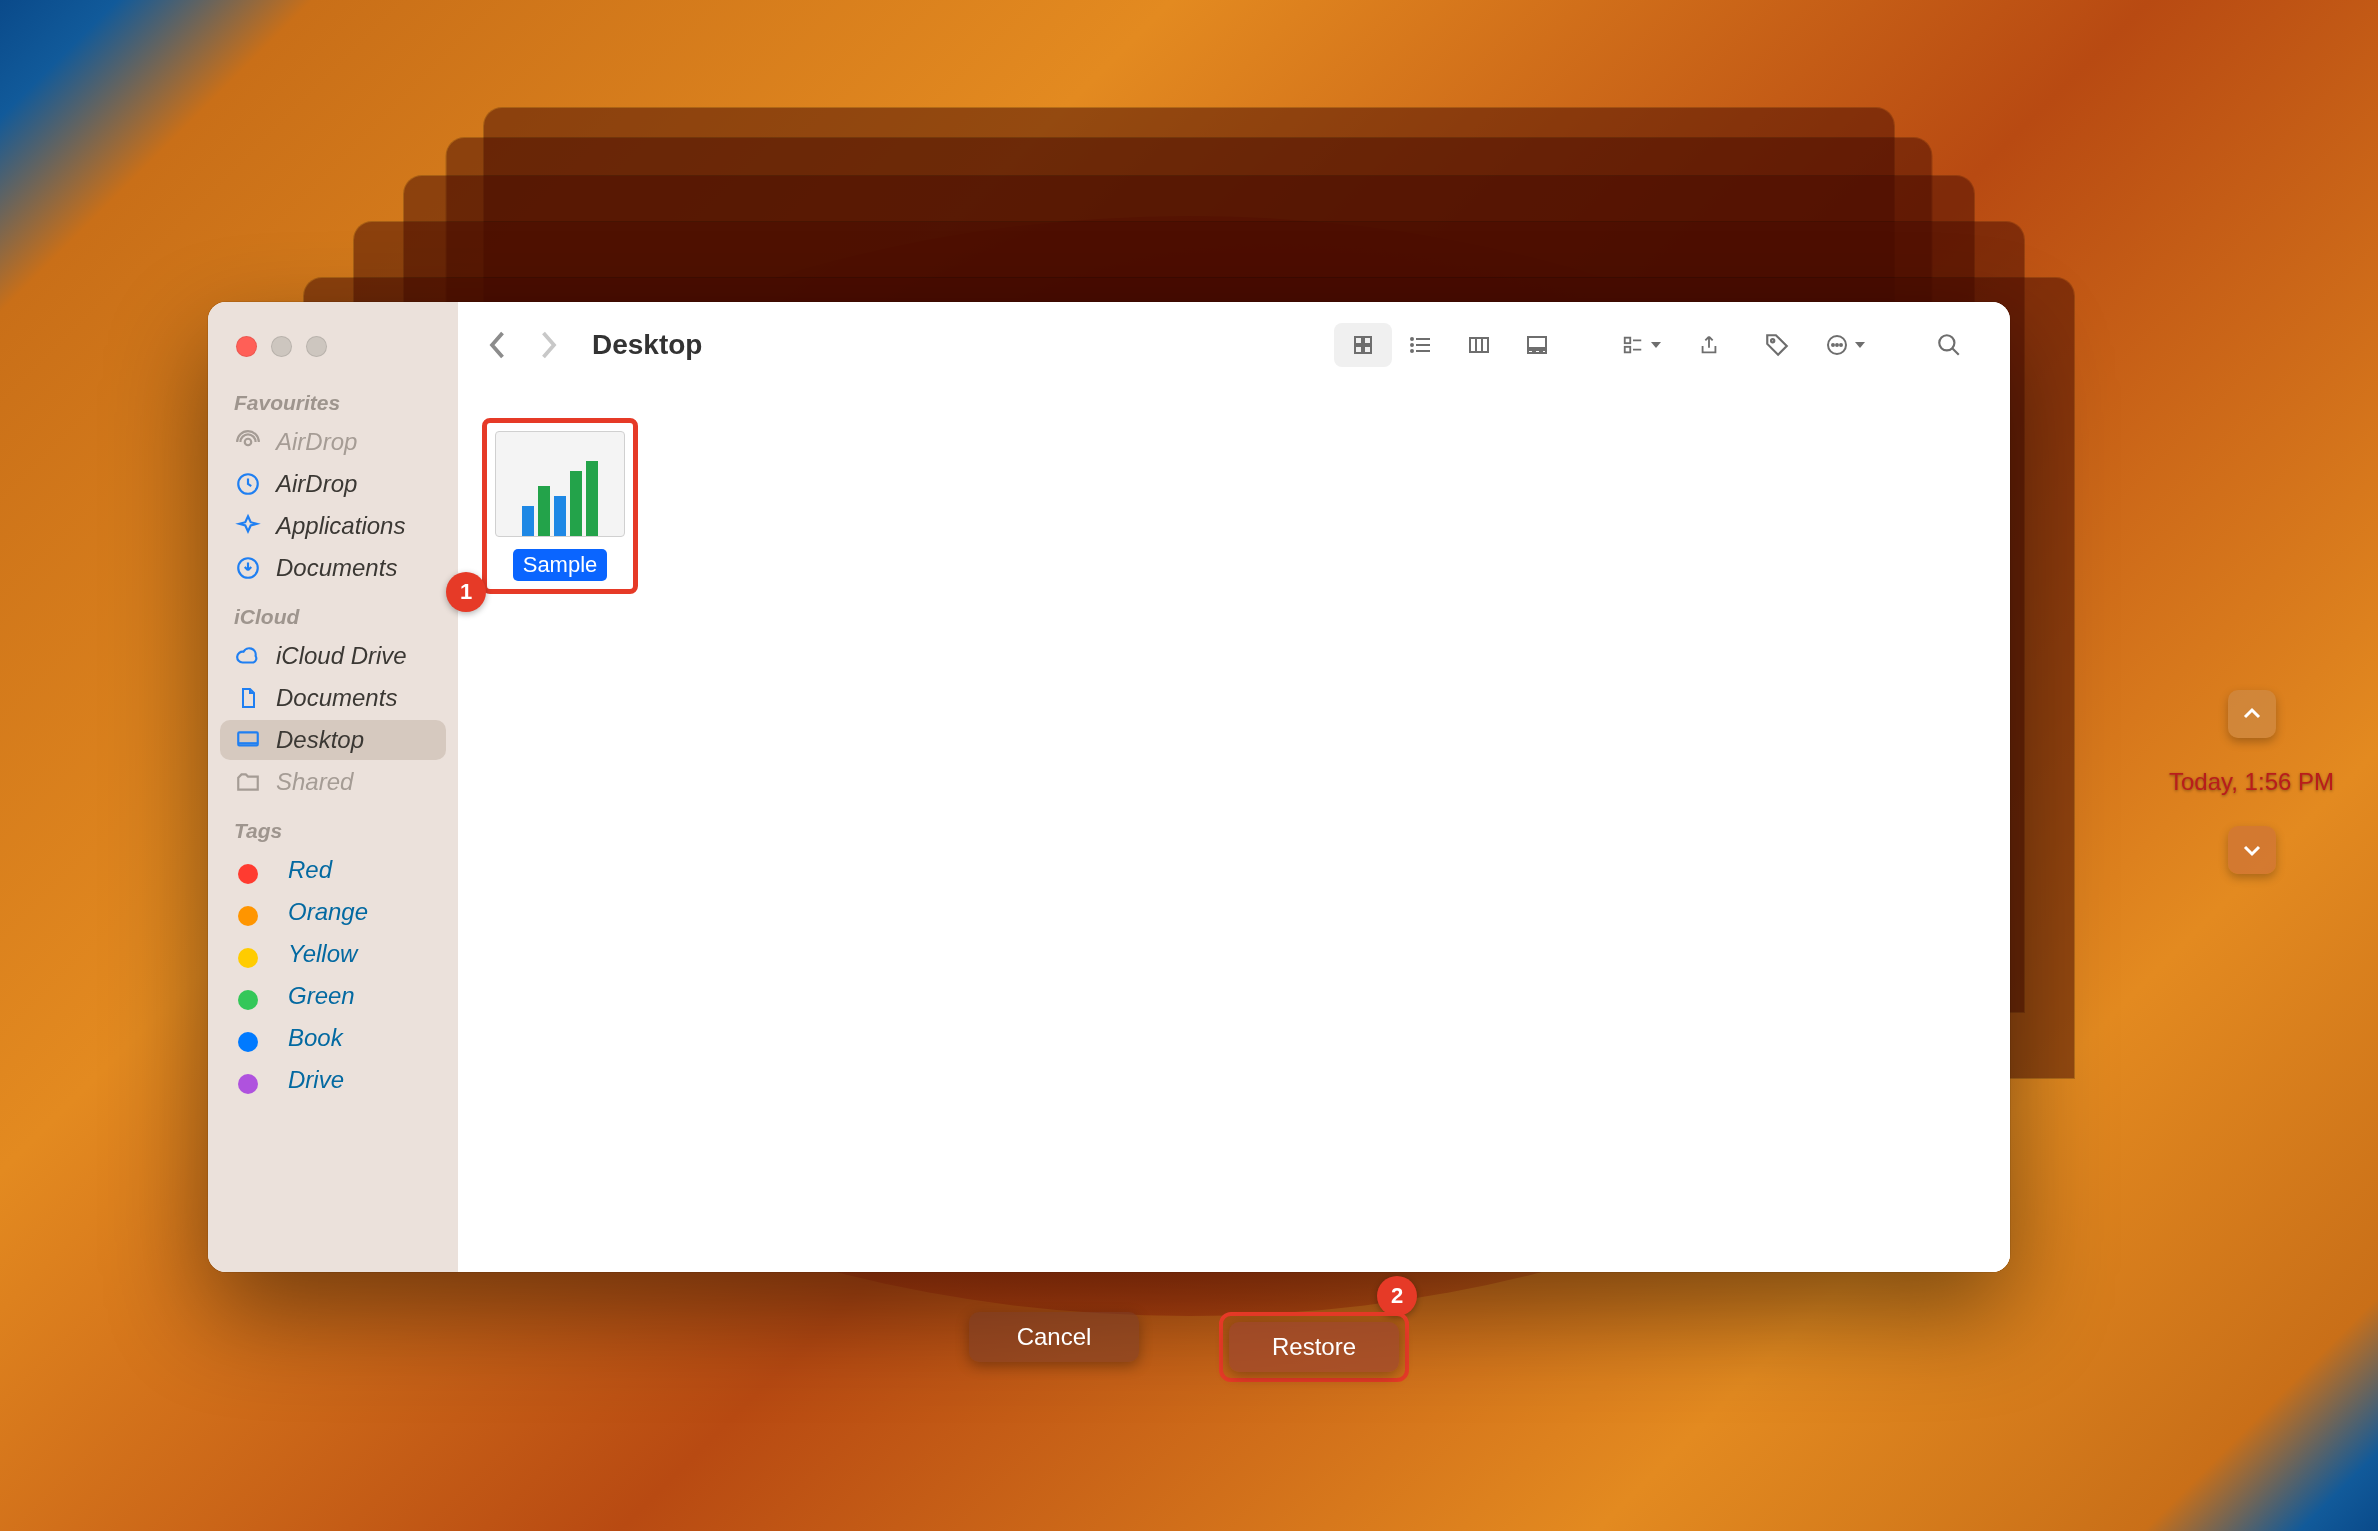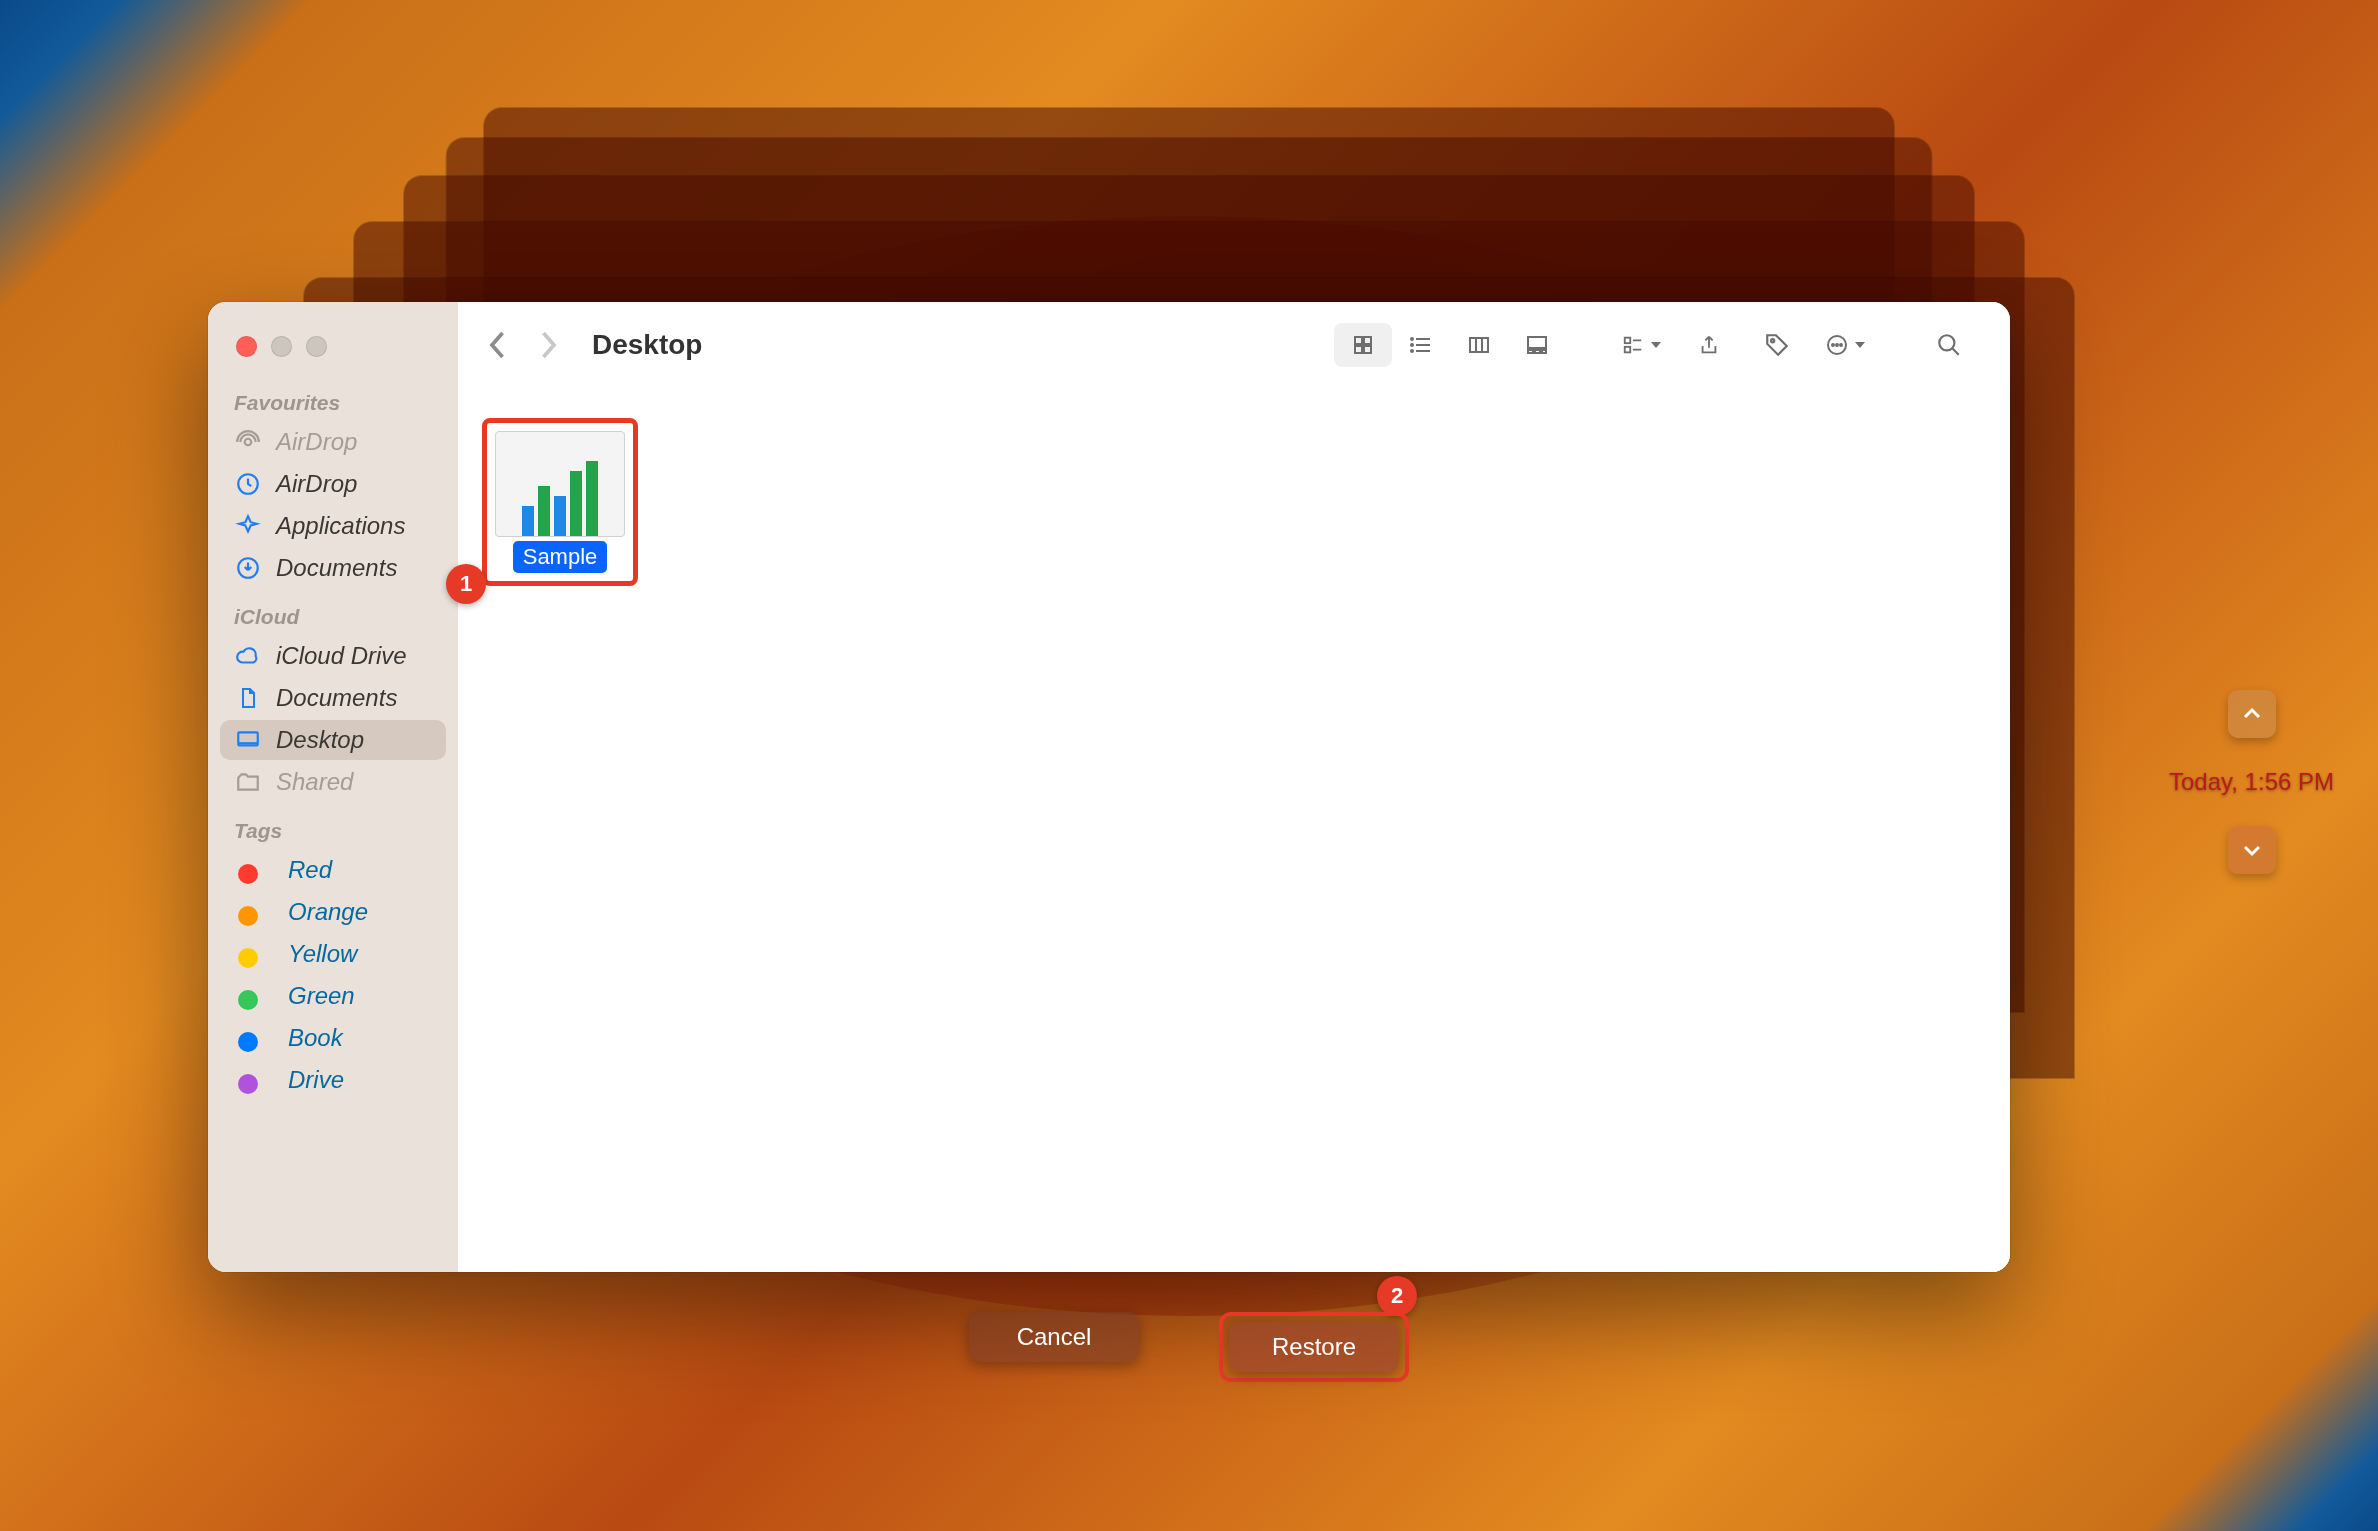--- a/index.html
+++ b/index.html
@@ -67,21 +67,21 @@
   .file-label { font-size:22px; color:#333; text-align:center; margin-top:12px; line-height:1.35; }
 
   .sel-wrapper { position:relative; padding:8px; border:5px solid #e63a27; border-radius:8px; }
   .thumb { width:130px; height:106px; background:#f4f4f4; border:1px solid #d0d0d0; border-radius:4px; display:flex; align-items:center; justify-content:center; gap:4px; position:relative; overflow:hidden;}
   .thumb .bar { width:12px; background:#23a34a; align-self:flex-end;}
   .thumb .bar.b1 { height:30px; background:#1e88e5;}
   .thumb .bar.b2 { height:50px;}
   .thumb .bar.b3 { height:40px; background:#1e88e5;}
   .thumb .bar.b4 { height:65px;}
   .thumb .bar.b5 { height:75px;}
-  .sel-label { background:#0a65ff; color:#fff; font-size:22px; padding:3px 10px; border-radius:5px; margin-top:4px; display:inline-block;}
+  .sel-label { background:#0a65ff; color:#fff; font-size:22px; padding:3px 10px; border-radius:5px; margin-top:12px; display:inline-block;}
   .sel-col { display:flex; flex-direction:column; align-items:center; }
 
   .step-badge { position:absolute; width:40px; height:40px; background:#e63a27; border-radius:50%; display:flex; align-items:center; justify-content:center; color:#fff; font-size:22px; font-weight:600; box-shadow:0 2px 6px rgba(0,0,0,.3);}
 
   .bottom-buttons { position:absolute; left:50%; transform:translateX(-50%); top:1312px; display:flex; gap:80px; }
   .mac-btn { width:170px; height:50px; border-radius:10px; display:flex; align-items:center; justify-content:center; font-size:24px; color:#fff; font-weight:500; background:rgba(120,60,40,.55); box-shadow:0 4px 14px rgba(0,0,0,.3);}
   .restore-wrap { position:relative; padding:6px; border:4px solid #e63a27; border-radius:12px; }
   .restore-wrap .mac-btn { background:rgba(155,70,45,.7); }
 
   .time-nav { position:absolute; right:44px; top:690px; display:flex; flex-direction:column; align-items:center; gap:30px; }

